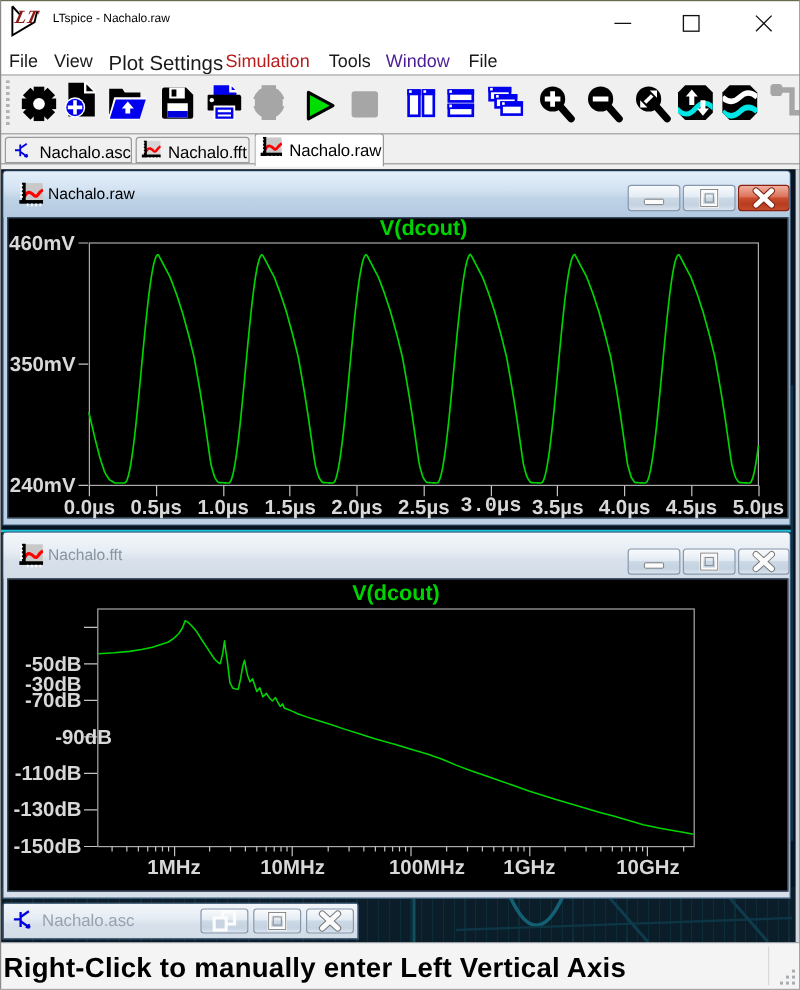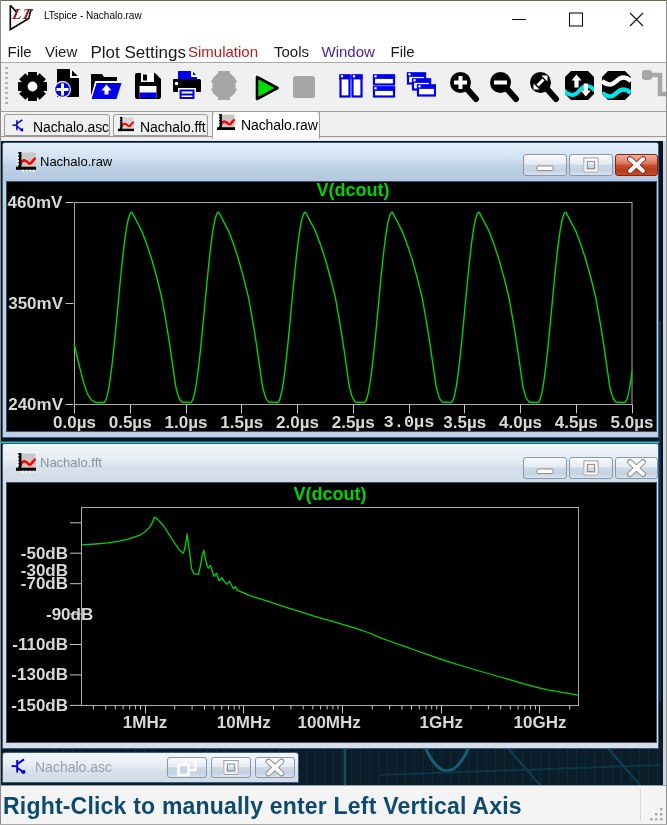--- a/index.html
+++ b/index.html
@@ -287,21 +287,21 @@
       <div class="plab" style="left:249px;top:2.5px;width:148px;text-align:center;color:#00d400;font-size:18px;">V(dcout)</div>
       <div class="plab" style="left:0px;top:31.3px;width:61px;text-align:right;margin-top:48px;">-30dB</div>
       <div class="plab" style="left:0px;top:61.7px;width:61px;text-align:right;">-50dB</div>
       <div class="plab" style="left:0px;top:92.2px;width:61px;text-align:right;">-70dB</div>
       <div class="plab" style="left:0px;top:122.6px;width:61px;text-align:left;margin-left:39px;">-90dB</div>
       <div class="plab" style="left:0px;top:153.0px;width:61px;text-align:right;">-110dB</div>
       <div class="plab" style="left:0px;top:183.4px;width:61px;text-align:right;">-130dB</div>
       <div class="plab" style="left:0px;top:213.9px;width:61px;text-align:right;">-150dB</div>
       <div class="plab" style="left:93.0px;top:230.5px;width:90px;text-align:center;">1MHz</div>
       <div class="plab" style="left:191.8px;top:230.5px;width:90px;text-align:center;">10MHz</div>
-      <div class="plab" style="left:290.5px;top:230.5px;width:90px;text-align:left;">100MHz</div>
+      <div class="plab" style="left:290.5px;top:230.5px;width:90px;text-align:right;">100MHz</div>
       <div class="plab" style="left:389.2px;top:230.5px;width:90px;text-align:center;">1GHz</div>
       <div class="plab" style="left:488.0px;top:230.5px;width:90px;text-align:center;">10GHz</div>
     </div>
 </div>
 <div style="position:absolute;left:2px;top:752px;width:297px;height:31px;
 background:linear-gradient(180deg,#f2f6fa 0%,#e7edf4 40%,#d8e1eb 60%,#d2dce7 100%);
 border:1px solid #3c5c7c;border-radius:3px 3px 0 0;box-sizing:border-box;">
 <div style="position:absolute;left:32px;top:6px;font-size:14px;color:#98a2ae;">Nachalo.asc</div>
 <svg style="position:absolute;left:8px;top:4px" width="19" height="19" viewBox="0 0 16 16">
 <g stroke="#0000dd" stroke-width="1.6" fill="none">
@@ -323,21 +323,21 @@
         <rect x="11.9" y="2.4000000000000004" width="14.2" height="14.2" fill="none" stroke="#777" stroke-width="0.7"></rect>
         <rect x="15.6" y="6.1" width="6.8" height="6.8" fill="none" stroke="#777" stroke-width="0.7"></rect>
       </svg></div>
     <div style="position:absolute;left:252px;top:4px;width:40px;height:21px;background:linear-gradient(180deg,#f9fbfd 0%,#e3ebf3 45%,#ccd9e6 50%,#c4d2e1 80%,#dae4ee 100%);border:1px solid #8898ac;border-radius:3px;box-sizing:border-box;"><svg width="38" height="19" viewBox="0 0 38 19">
         <path stroke="#777" stroke-width="5.6" stroke-linecap="round" d="M12.5 3.5 L25.5 15.5 M25.5 3.5 L12.5 15.5"></path>
         <path stroke="#fcfcfc" stroke-width="4" stroke-linecap="round" d="M12.5 3.5 L25.5 15.5 M25.5 3.5 L12.5 15.5"></path>
       </svg></div>
   </div>
 
 <div style="position:absolute;left:0;top:785px;width:667px;height:40px;background:#f4f4f4;border-top:1px solid #9aa0a6;box-sizing:border-box;"></div>
-<div style="position:absolute;left:3px;top:793px;font-size:23px;letter-spacing:0.2px;font-weight:bold;color:#0c4a6e;">Right-Click to manually enter Left Vertical Axis</div>
+<div style="position:absolute;left:3px;top:793px;font-size:23px;letter-spacing:0.2px;font-weight:bold;color:#000000;">Right-Click to manually enter Left Vertical Axis</div>
 <div style="position:absolute;left:640px;top:789px;width:1px;height:32px;background:#d8d8d8;"></div>
 <svg style="position:absolute;left:649px;top:807px" width="16" height="16" viewBox="0 0 16 16">
 <g fill="#a9adb2">
       <rect x="11" y="11" width="2.5" height="2.5"></rect>
       <rect x="6" y="11" width="2.5" height="2.5"></rect>
       <rect x="1" y="11" width="2.5" height="2.5"></rect>
       <rect x="6" y="6" width="2.5" height="2.5"></rect>
       <rect x="11" y="6" width="2.5" height="2.5"></rect>
       <rect x="11" y="1" width="2.5" height="2.5"></rect>
     </g>

